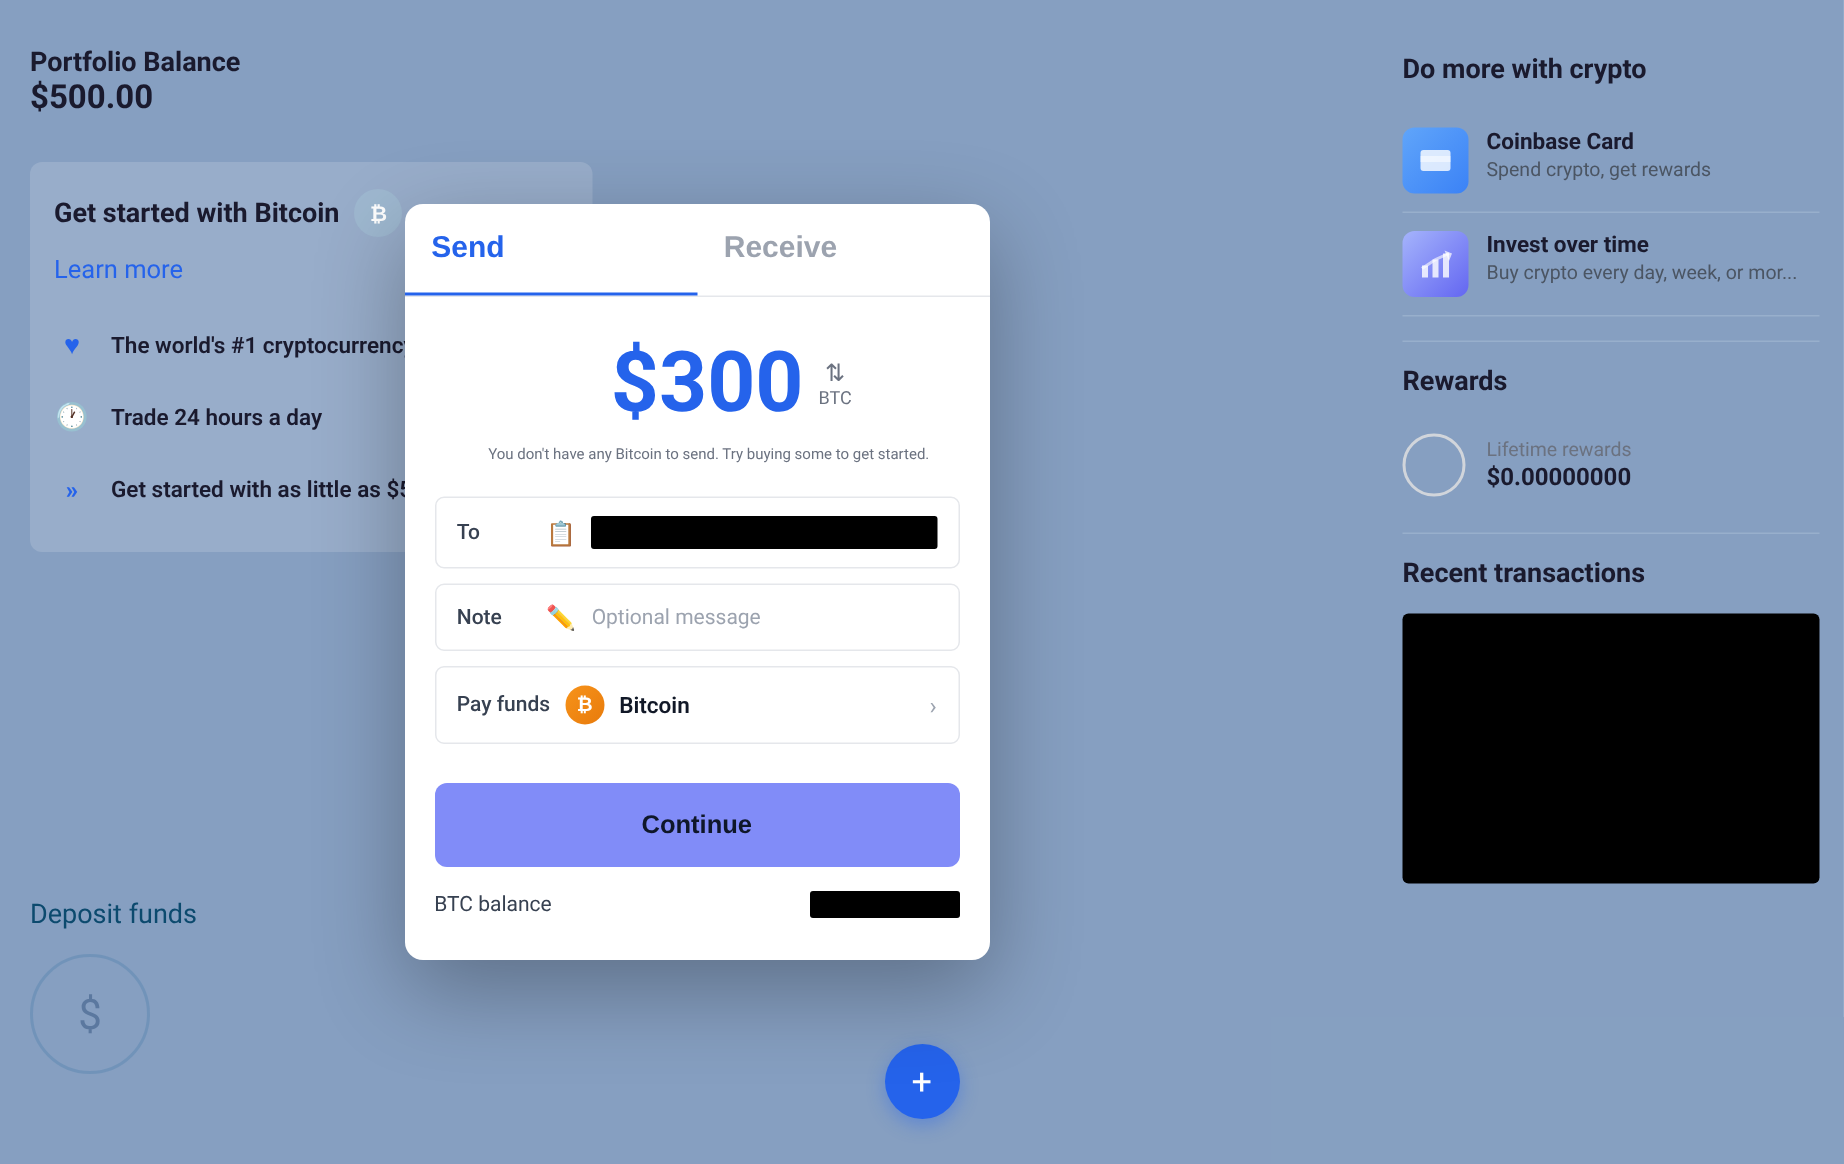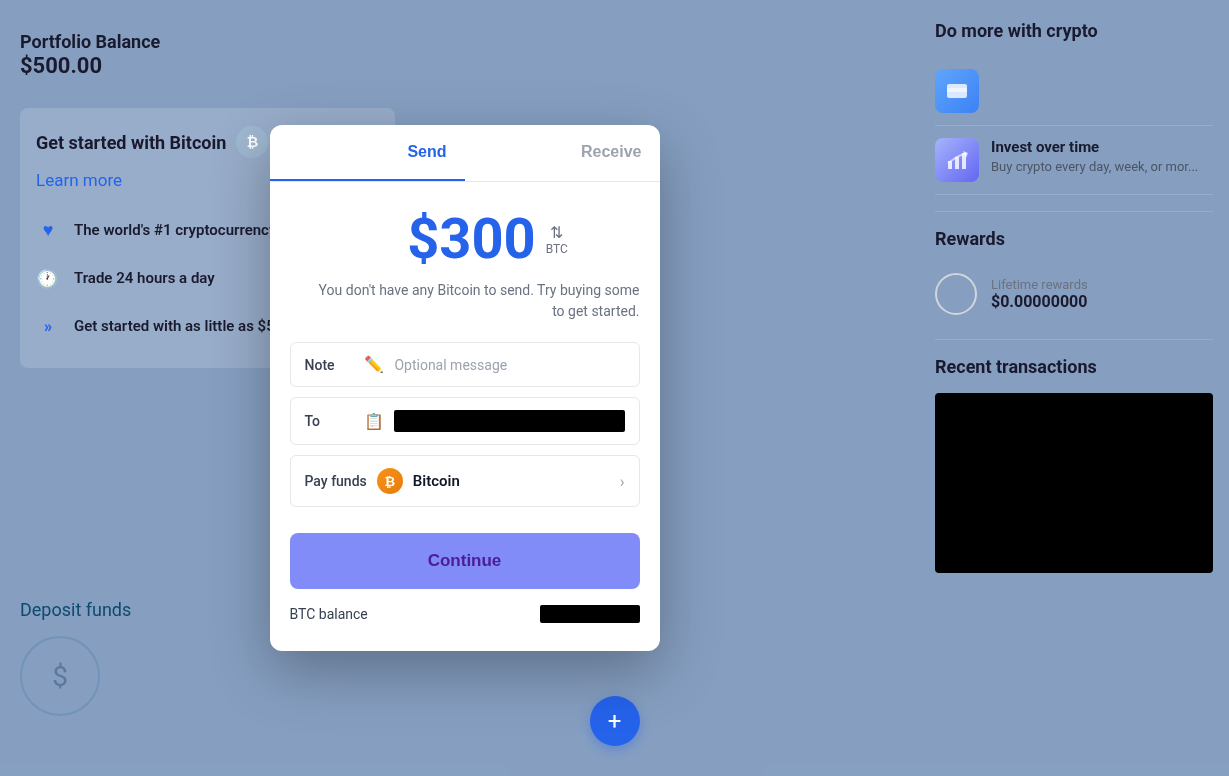--- a/index.html
+++ b/index.html
@@ -149,22 +149,22 @@
     }
 
     .modal-tabs {
       display: flex;
       border-bottom: 1px solid #e5e7eb;
     }
 
     .modal-tab {
       flex: 1;
       padding: 18px;
-      text-align: right;
-      font-size: 16px;
+      text-align: left;
+      font-size: 20px;
       font-weight: 600;
       cursor: pointer;
       border: none;
       background: none;
     }
 
     .modal-tab.active {
       color: #2563eb;
       border-bottom: 2px solid #2563eb;
     }
@@ -202,23 +202,23 @@
       font-size: 12px;
       cursor: pointer;
     }
 
     .amount-currency-toggle .arrows {
       font-size: 16px;
       color: #6b7280;
     }
 
     .no-balance-text {
-      text-align: right;
+      text-align: center;
       color: #6b7280;
-      font-size: 14px;
+      font-size: 10px;
       margin-bottom: 20px;
       line-height: 1.5;
       margin-left: 16px;
     }
 
     .form-row {
       border: 1px solid #e5e7eb;
       border-radius: 6px;
       padding: 12px 14px;
       margin-bottom: 10px;
@@ -277,21 +277,21 @@
     .chevron-right {
       margin-left: auto;
       color: #9ca3af;
       font-size: 16px;
     }
 
     .continue-btn {
       width: calc(100% - 40px);
       margin: 0 20px 16px;
       background: #818cf8;
-      color: #4c1d95;
+      color: #0f172a;
       border: none;
       border-radius: 8px;
       padding: 18px;
       font-size: 17px;
       font-weight: 600;
       cursor: pointer;
     }
 
     .btc-balance-row {
       display: flex;
@@ -311,21 +311,21 @@
       background: #000;
       border-radius: 2px;
     }
 
     
     .right-panel {
       position: absolute;
       top: 0; right: 0;
       width: 310px;
       height: 732px;
-      padding: 20px 16px;
+      padding: 36px 16px;
       z-index: 2;
     }
 
     .right-section-title {
       font-size: 18px;
       font-weight: 700;
       color: #1a1a2e;
       margin-bottom: 16px;
     }
 
@@ -478,29 +478,29 @@
         <div class="amount-value">$300</div>
         <div class="amount-currency-toggle">
           <span class="arrows">⇅</span>
           <span>BTC</span>
         </div>
       </div>
 
       <div class="no-balance-text">You don't have any Bitcoin to send. Try buying some to get started.</div>
 
       <div class="form-row">
+        <span class="form-label">To</span>
+        <span class="form-icon">📋</span>
+        <div class="form-input-redacted"></div>
+      </div>
+
+      <div class="form-row">
         <span class="form-label">Note</span>
         <span class="form-icon">✏️</span>
         <span class="form-note-placeholder">Optional message</span>
-      </div>
-
-      <div class="form-row">
-        <span class="form-label">To</span>
-        <span class="form-icon">📋</span>
-        <div class="form-input-redacted"></div>
       </div>
 
       <div class="form-row">
         <span class="form-label">Pay funds</span>
         <div class="pay-with-row">
           <div class="bitcoin-pay-icon">₿</div>
           <span class="pay-with-label">Bitcoin</span>
           <span class="chevron-right">›</span>
         </div>
       </div>
@@ -519,20 +519,24 @@
 
 <div class="right-panel">
   <div class="right-section-title">Do more with crypto</div>
 
   <div class="crypto-card-item">
     <div class="crypto-card-icon">
       <svg width="26" height="26" viewBox="0 0 26 26" fill="none">
         <rect x="3" y="6" width="20" height="14" rx="2" fill="white" opacity="0.8"></rect>
         <rect x="3" y="10" width="20" height="4" fill="white" opacity="0.5"></rect>
       </svg>
+    </div>
+    <div>
+      <div class="crypto-card-name">Coinbase Card</div>
+      <div class="crypto-card-desc">Spend crypto, get rewards</div>
     </div>
   </div>
 
   <div class="crypto-card-item">
     <div class="crypto-card-icon invest-icon">
       <svg width="26" height="26" viewBox="0 0 26 26" fill="none">
         <rect x="4" y="14" width="4" height="8" fill="white" opacity="0.8"></rect>
         <rect x="11" y="10" width="4" height="12" fill="white" opacity="0.8"></rect>
         <rect x="18" y="6" width="4" height="16" fill="white" opacity="0.8"></rect>
         <polyline points="4,16 13,10 22,6" stroke="white" stroke-width="2" fill="none" opacity="0.6"></polyline>

